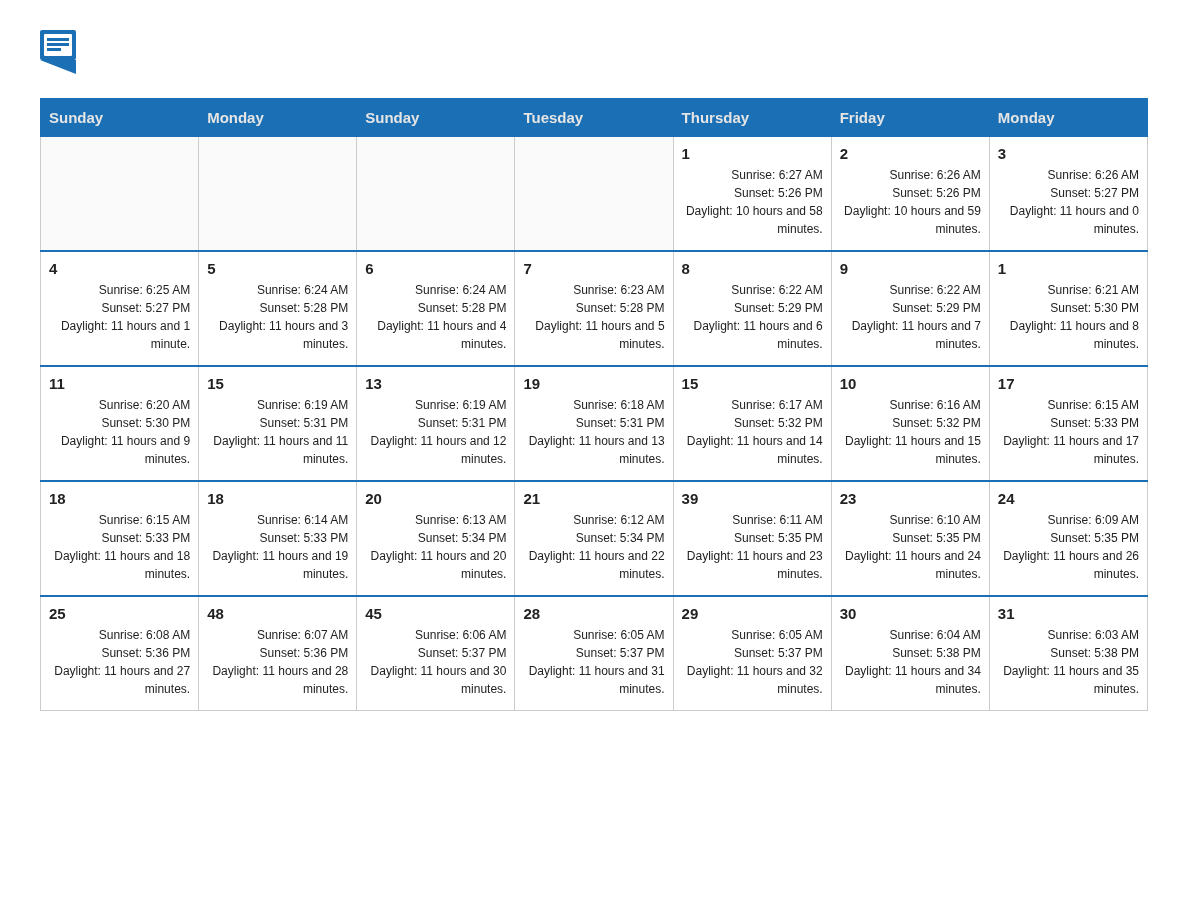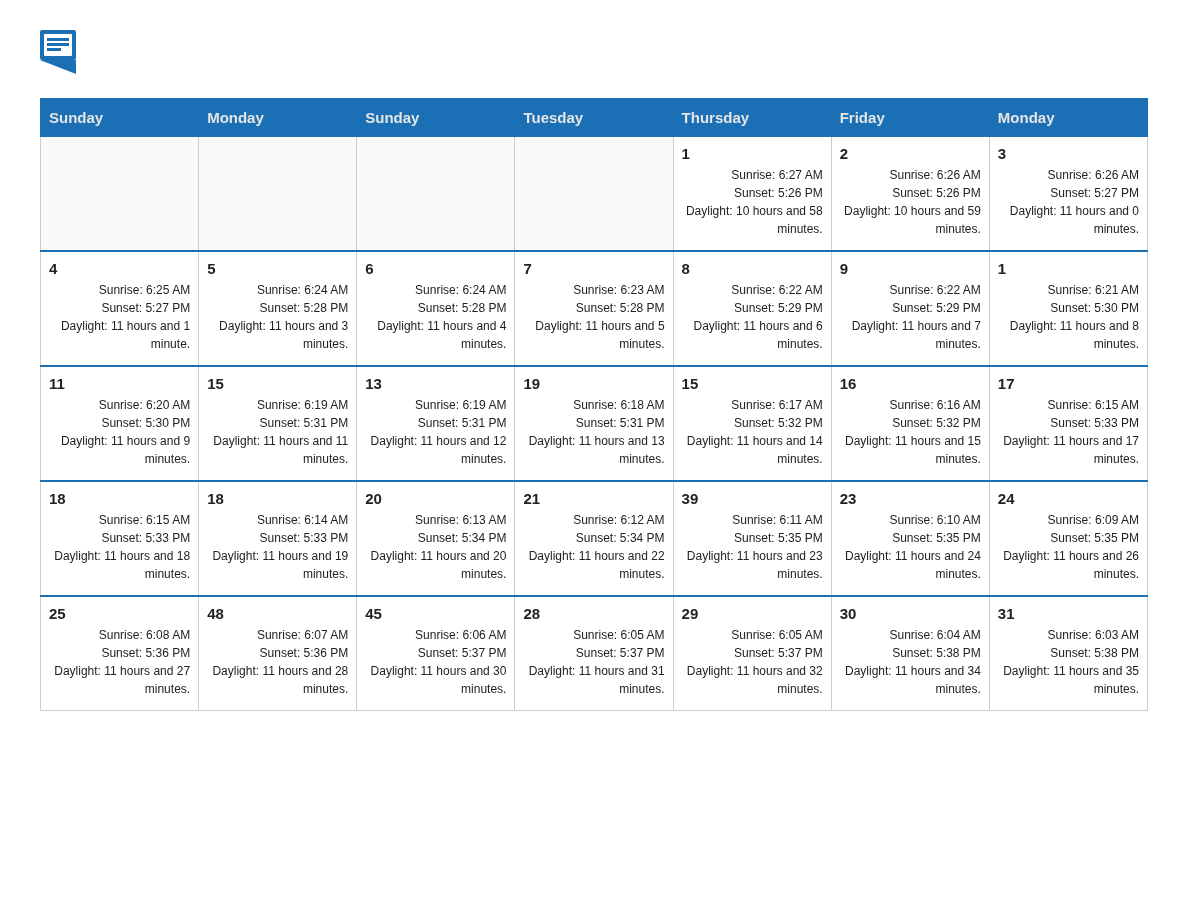--- a/index.html
+++ b/index.html
@@ -188,21 +188,21 @@
         </td>
         <td>
           <span class="day-num">19</span>
           <div class="sun-info">Sunrise: 6:18 AM<br>Sunset: 5:31 PM<br>Daylight: 11 hours and 13 minutes.</div>
         </td>
         <td>
           <span class="day-num">15</span>
           <div class="sun-info">Sunrise: 6:17 AM<br>Sunset: 5:32 PM<br>Daylight: 11 hours and 14 minutes.</div>
         </td>
         <td>
-          <span class="day-num">16</span>
+          <span class="day-num">10</span>
           <div class="sun-info">Sunrise: 6:16 AM<br>Sunset: 5:32 PM<br>Daylight: 11 hours and 15 minutes.</div>
         </td>
         <td>
           <span class="day-num">17</span>
           <div class="sun-info">Sunrise: 6:15 AM<br>Sunset: 5:33 PM<br>Daylight: 11 hours and 17 minutes.</div>
         </td>
       </tr>
       <tr>
         <td>
           <span class="day-num">18</span>

